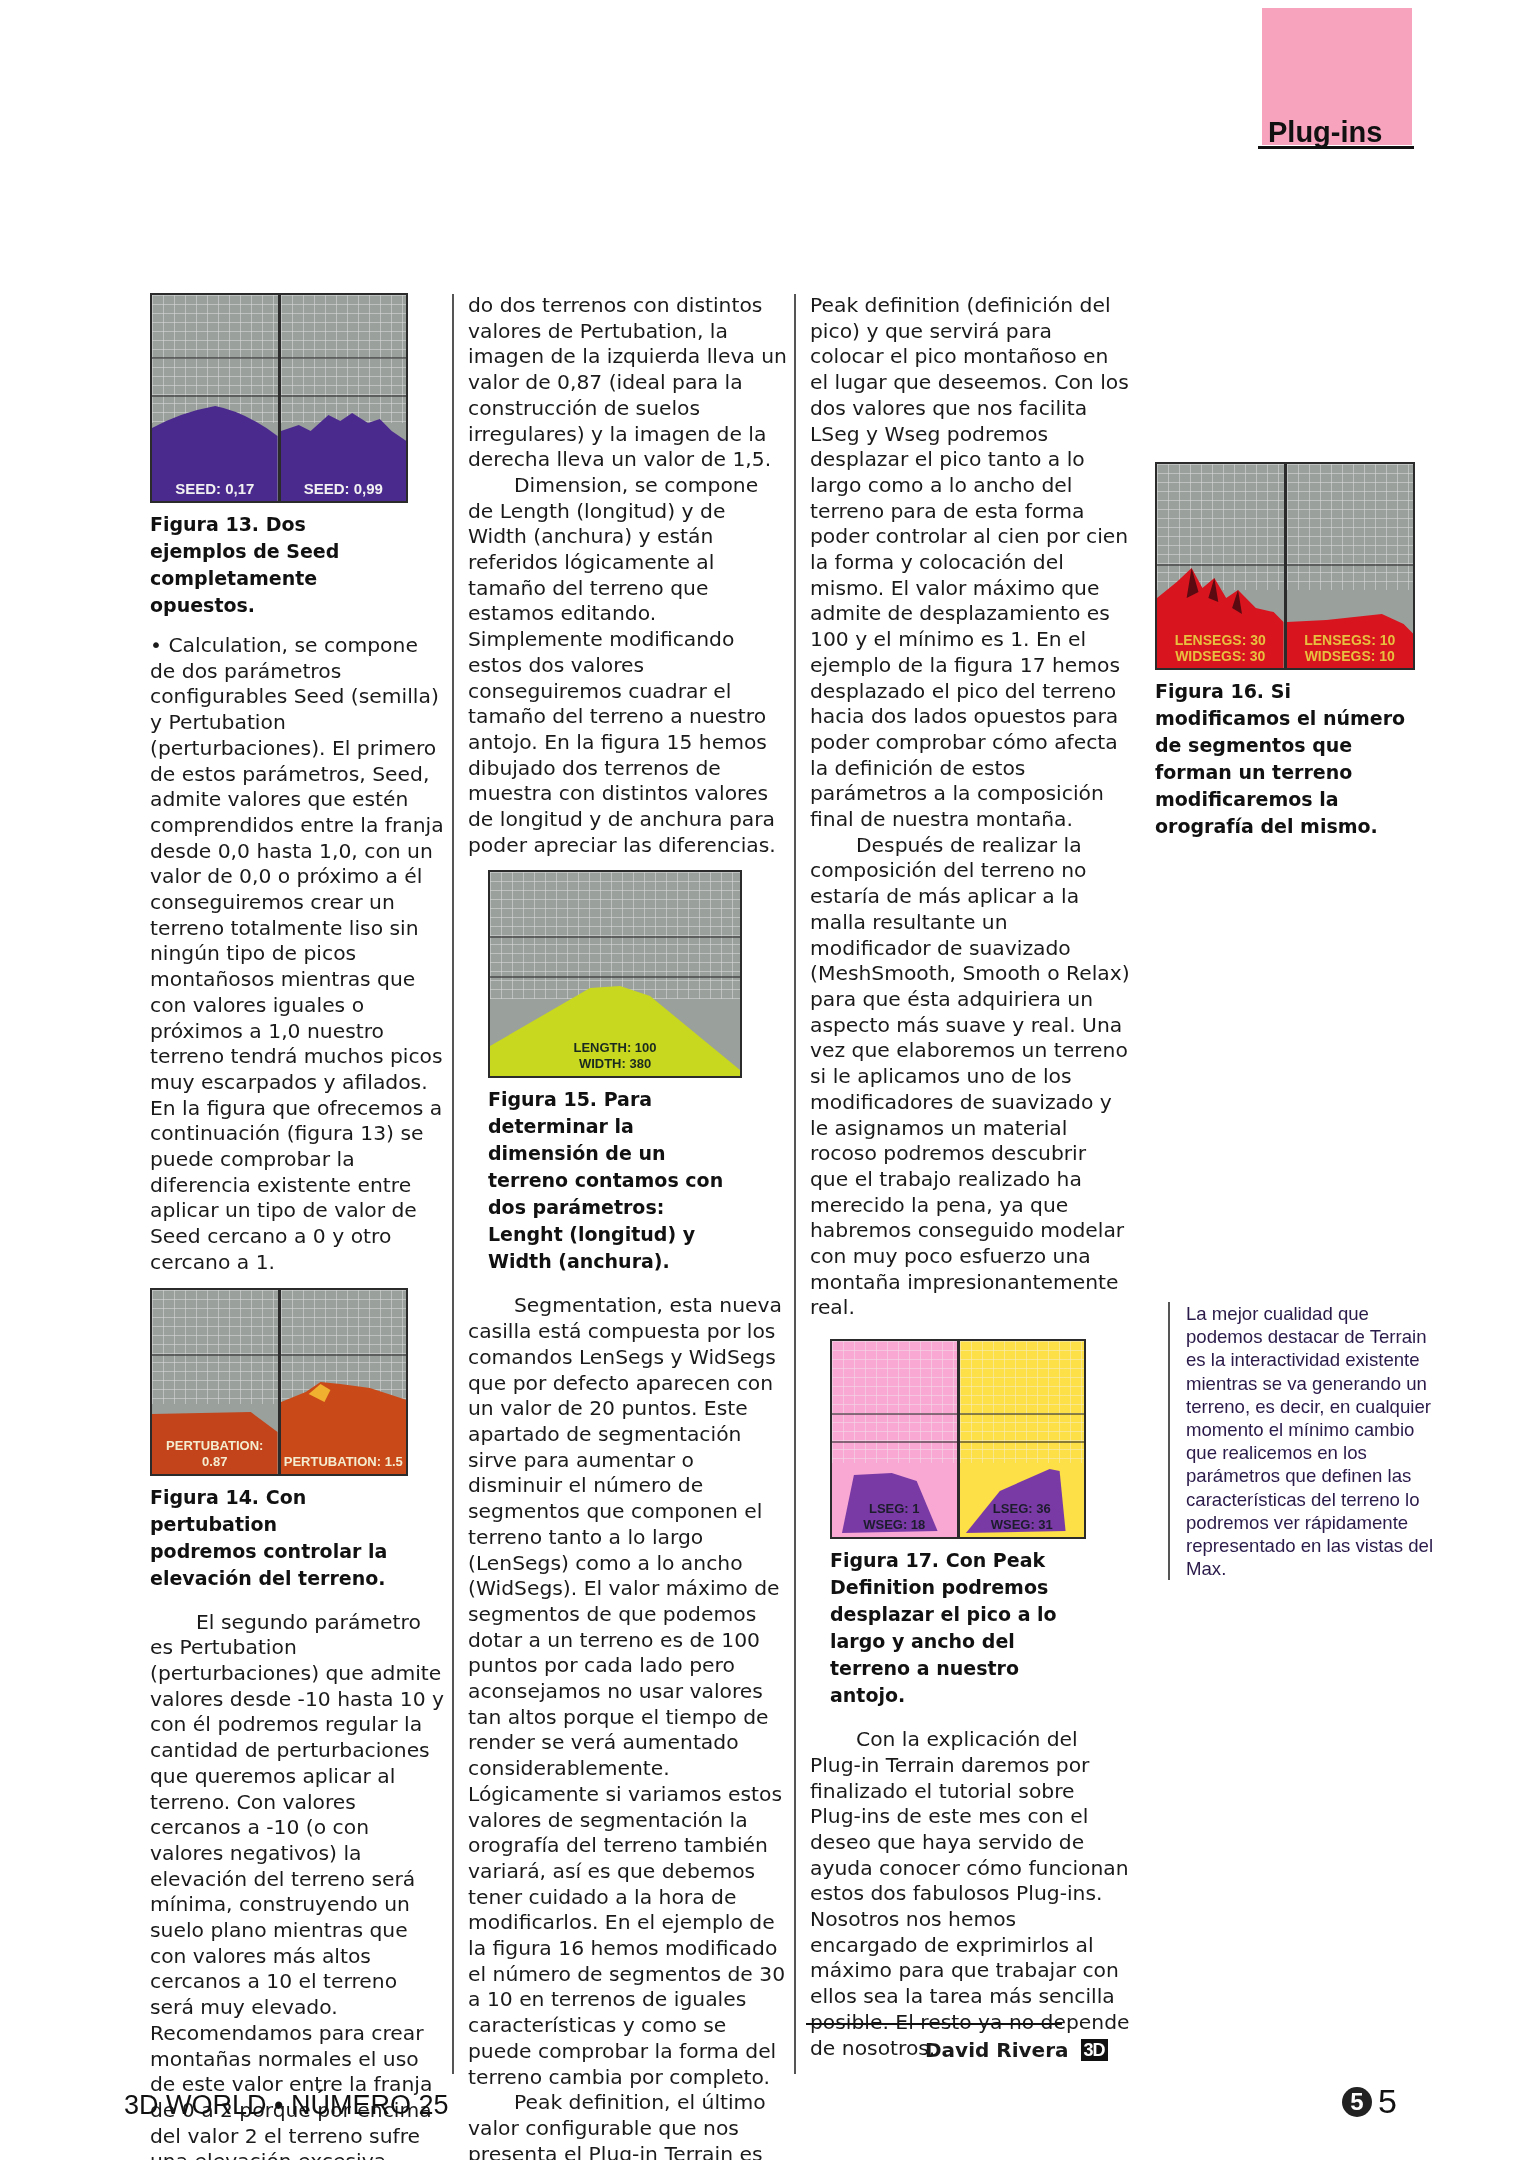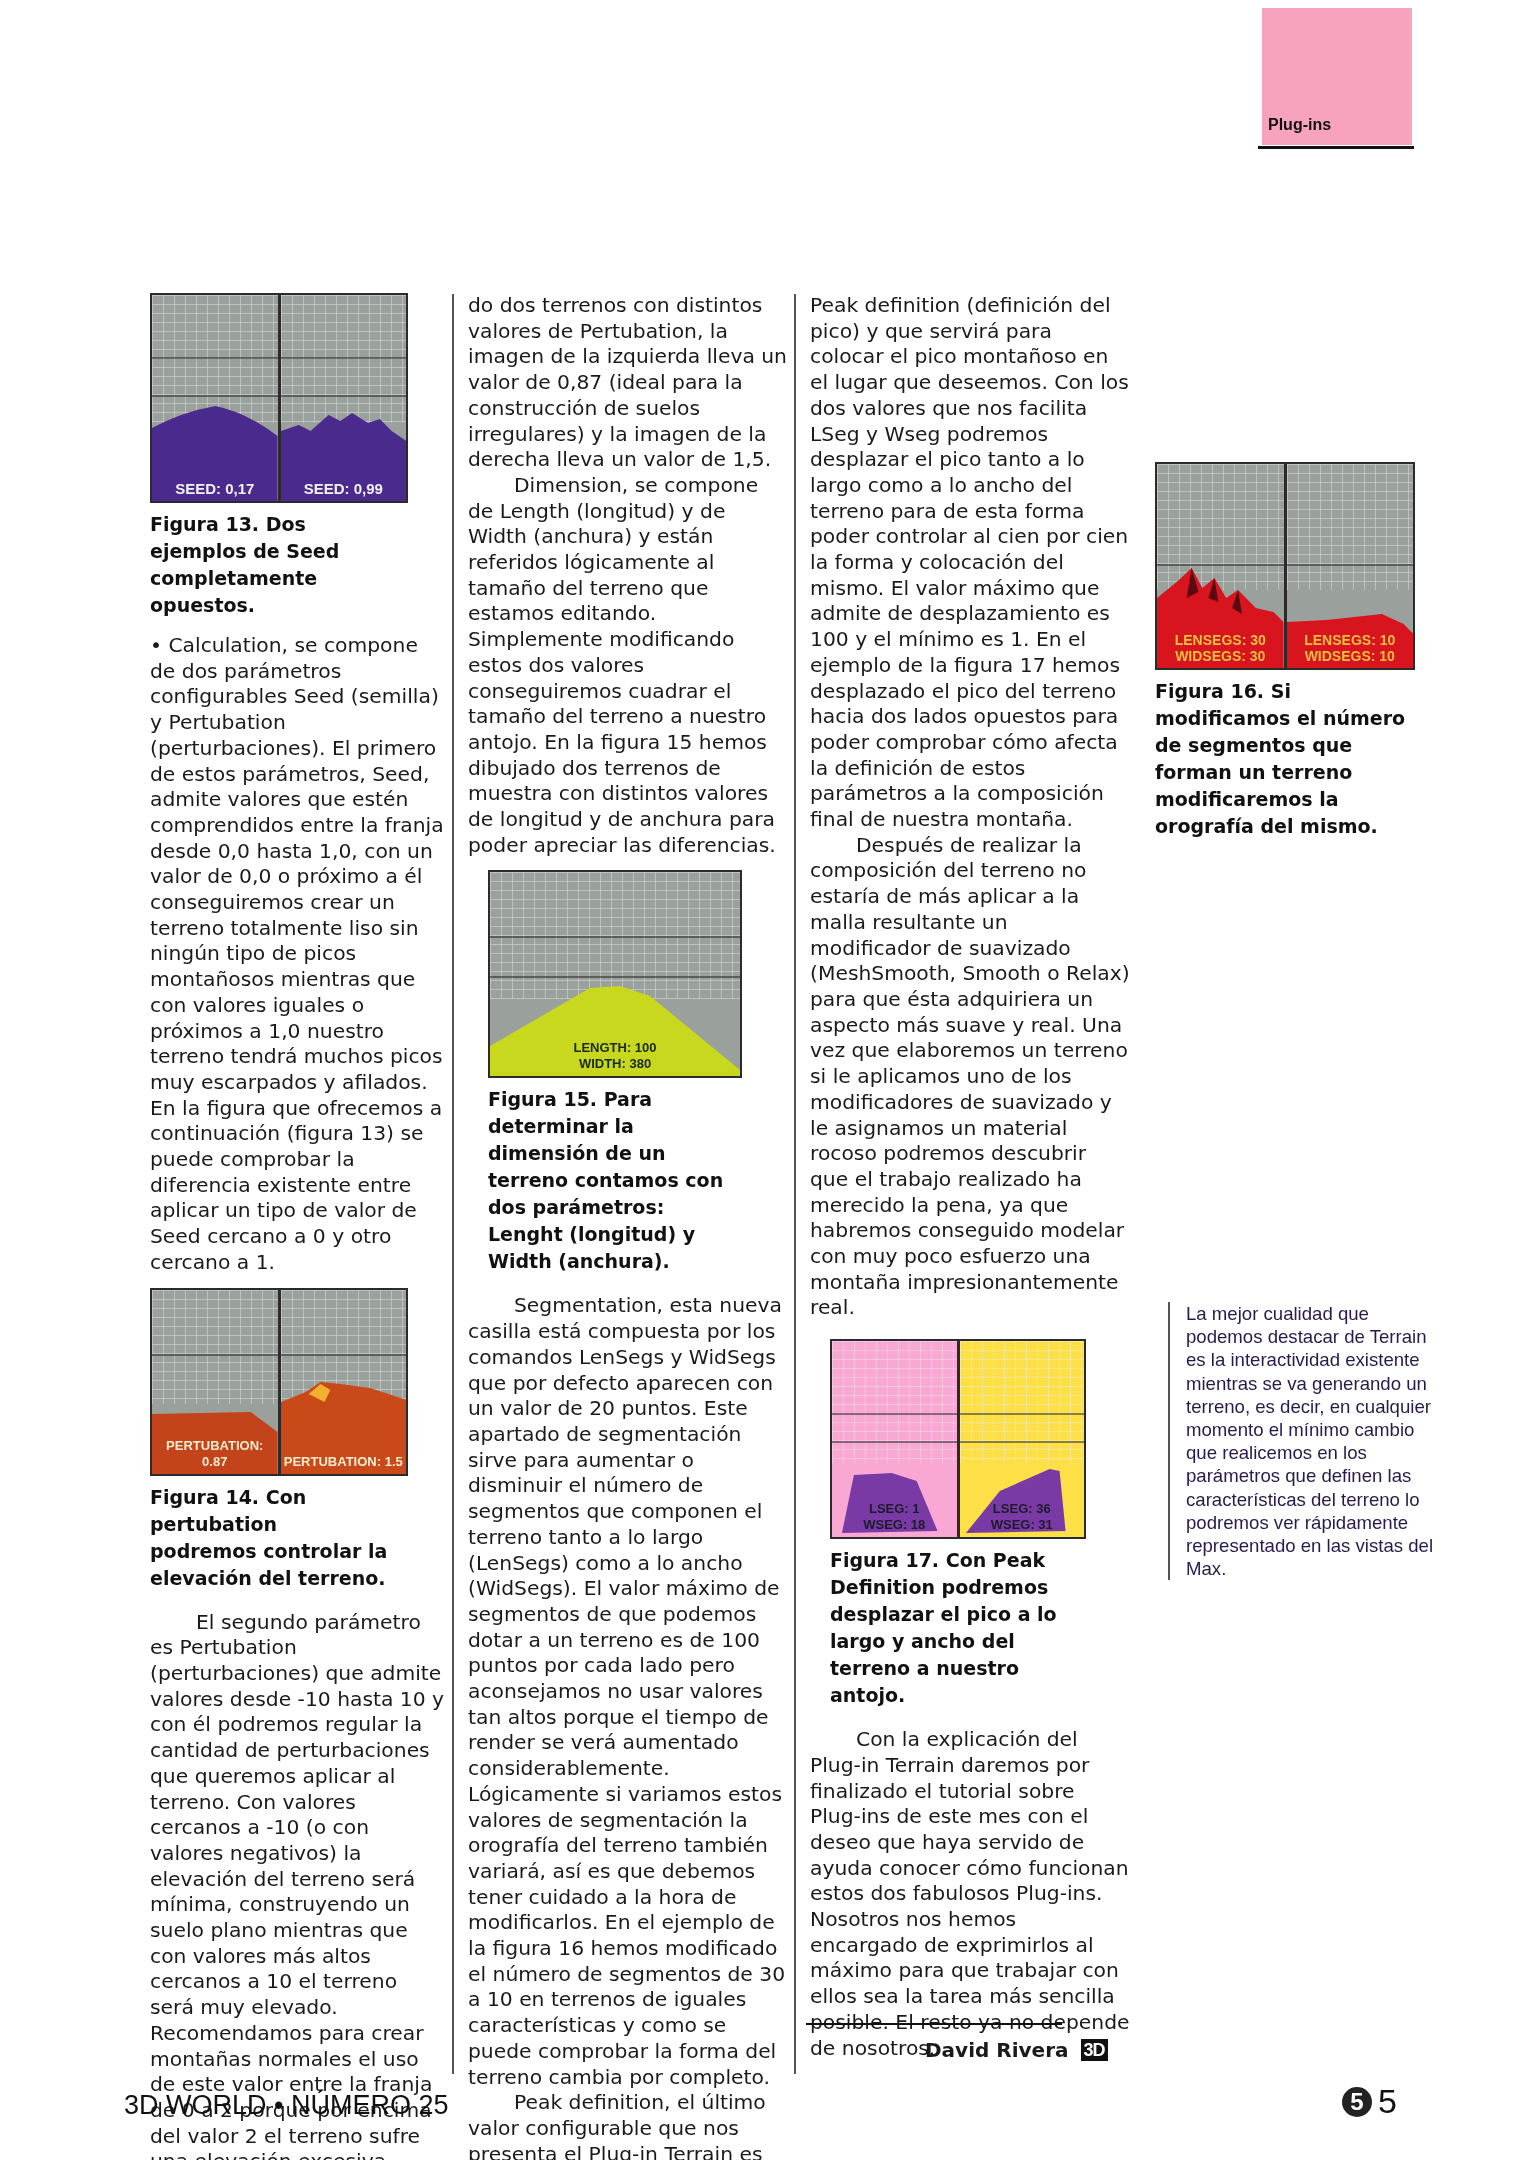--- a/index.html
+++ b/index.html
@@ -1,20 +1,20 @@
 <!DOCTYPE html>
 <html><head>
 <meta charset="utf-8">
 <style>
   html, body { margin: 0; padding: 0; background: #ffffff; }
   body { width: 1527px; height: 2160px; position: relative; overflow: hidden;
          font-family: "DejaVu Sans", sans-serif; color: #1a1a1a; }
   .section-tab { position: absolute; left: 1262px; top: 8px; width: 150px; height: 137px; background: #f7a3be; }
   .section-label { position: absolute; left: 1262px; top: 116px; width: 150px; font-family: "Liberation Sans", sans-serif;
-         font-weight: bold; font-size: 16px; color: #111; padding-left: 6px; box-sizing: border-box; }
+         font-weight: bold; font-size: 29px; color: #111; padding-left: 6px; box-sizing: border-box; }
   .section-rule { position: absolute; left: 1258px; top: 146px; width: 156px; height: 3px; background: #111; }
 
   .col { position: absolute; font-size: 20.3px; line-height: 25.7px; }
   .col p { margin: 0; }
   .col .indent { text-indent: 46px; }
   .vrule { position: absolute; width: 2px; background: #555; }
 
   .fig { position: relative; display: flex; border: 2px solid #2b2b2b; background: #2b2b2b; gap: 3px; box-sizing: border-box; }
   .panel { position: relative; flex: 1; overflow: hidden; background: #9aa09c; }
   .panel .grid { position: absolute; left: 0; right: 0; top: 0; height: 62%;

